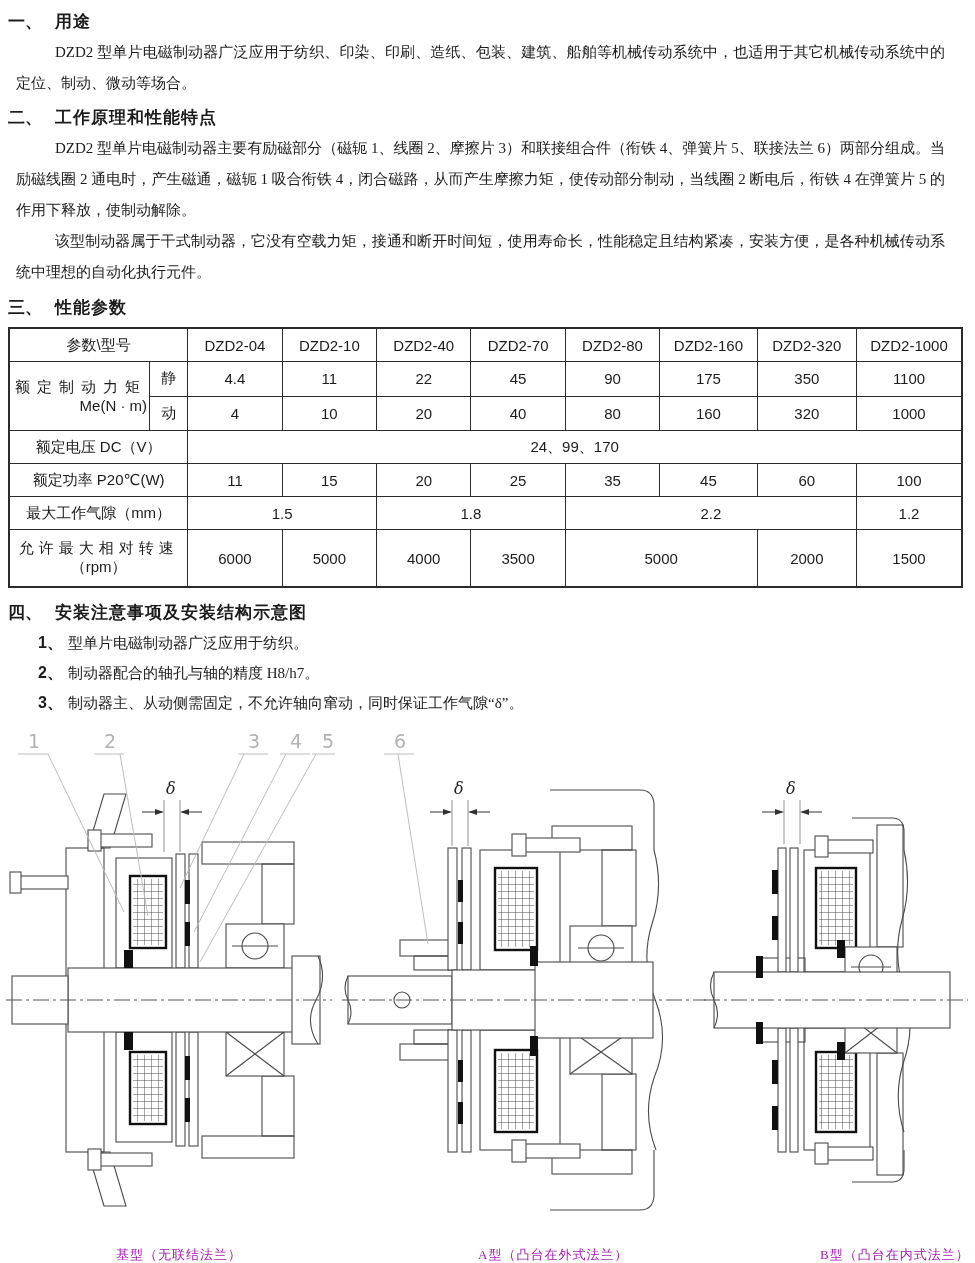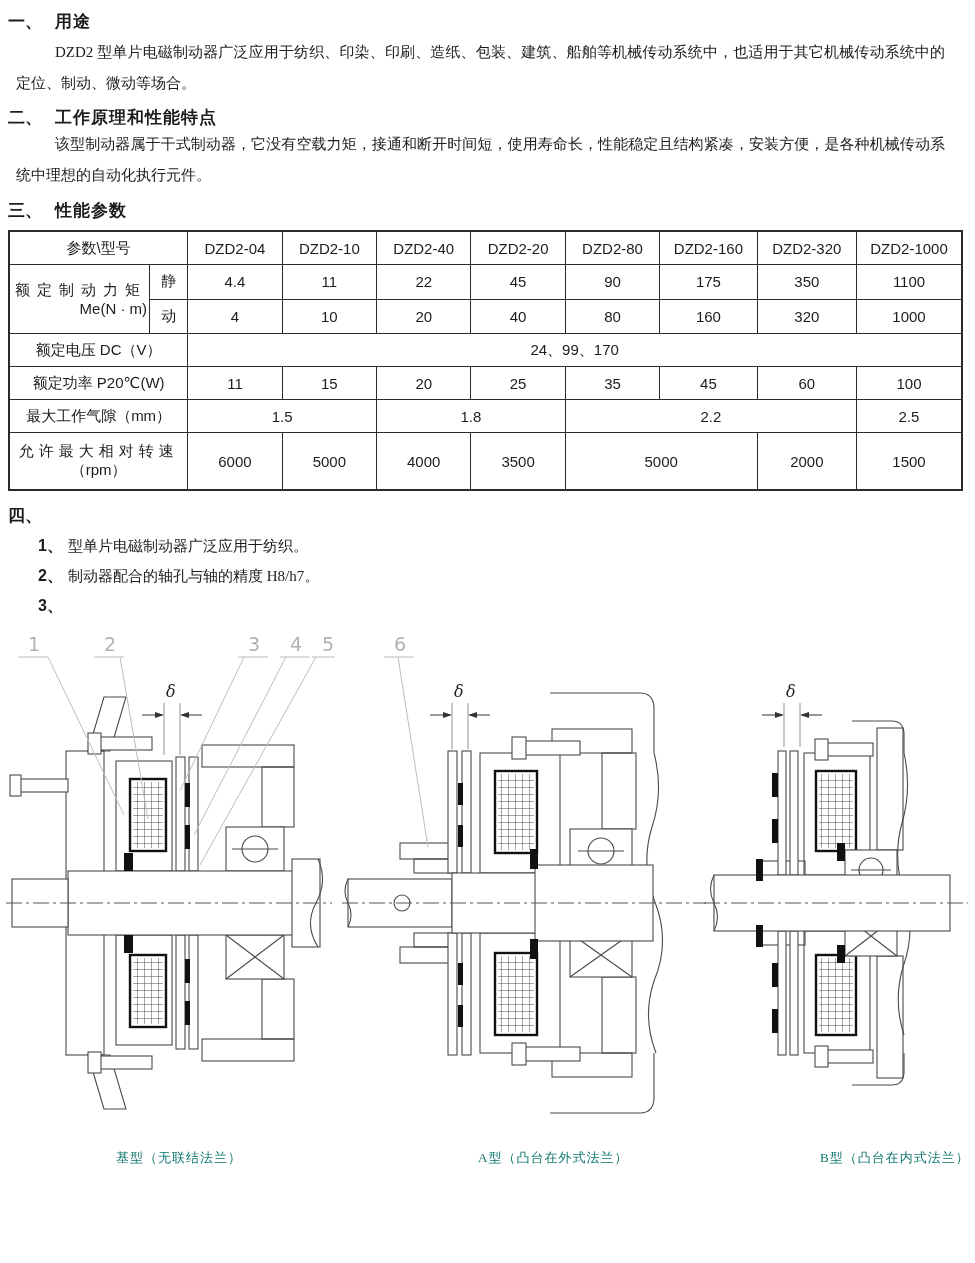--- a/index.html
+++ b/index.html
@@ -21,21 +21,21 @@
   .spread7{letter-spacing:7px;text-align:center;}
   .spread5{letter-spacing:5px;}
   .torq-sub{display:block;text-align:right;}
   
   .item{display:flex;align-items:baseline;margin:9px 0 0 38px;font-size:15px;
         font-family:"Liberation Serif","DejaVu Serif",serif;}
   .item-num{font-weight:bold;font-size:16px;width:30px;flex:0 0 30px;font-family:"Liberation Sans",sans-serif;}
   
   .figs{position:relative;height:560px;margin-top:16px;}
   .figs svg{position:absolute;top:0;}
-  .caption{position:absolute;top:516px;font-size:13px;color:#0f766e;letter-spacing:1px;
+  .caption{position:absolute;top:516px;font-size:13px;color:#a21caf;letter-spacing:1px;
         font-family:"Liberation Serif","DejaVu Serif",serif;}
   .cap1{left:116px;} .cap2{left:478px;} .cap3{left:820px;}
   .pnum{font-size:19px;fill:#b2b2b2;font-family:"DejaVu Sans",sans-serif;}
   .pline{stroke:#bdbdbd;stroke-width:1;fill:none;}
   .draw{stroke:#4a4a4a;stroke-width:1.1;fill:none;}
   .drawf{stroke:#4a4a4a;stroke-width:1.1;fill:#ffffff;}
   .blackpad{fill:#111;stroke:none;}
   .coil{stroke:#111;stroke-width:2.4;fill:#fff;}
   .cl{stroke:#555;stroke-width:1;stroke-dasharray:16 4 3 4;fill:none;}
   .dim{stroke:#333;stroke-width:1;fill:none;}
@@ -50,20 +50,21 @@
   <div class="sec" style="margin-top:10px;">
     <span class="sec-num">一、</span>
     <span class="sec-title">用途</span>
   </div>
   <p class="para" style="margin-top:4px;">DZD2 型单片电磁制动器广泛应用于纺织、印染、印刷、造纸、包装、建筑、船舶等机械传动系统中，也适用于其它机械传动系统中的定位、制动、微动等场合。</p>
 
   <div class="sec" style="margin-top:7px;">
     <span class="sec-num">二、</span>
     <span class="sec-title">工作原理和性能特点</span>
   </div>
+  <p class="para" style="margin-top:4px;">DZD2 型单片电磁制动器主要有励磁部分（磁轭 1、线圈 2、摩擦片 3）和联接组合件（衔铁 4、弹簧片 5、联接法兰 6）两部分组成。当励磁线圈 2 通电时，产生磁通，磁轭 1 吸合衔铁 4，闭合磁路，从而产生摩擦力矩，使传动部分制动，当线圈 2 断电后，衔铁 4 在弹簧片 5 的作用下释放，使制动解除。</p>
   <p class="para">该型制动器属于干式制动器，它没有空载力矩，接通和断开时间短，使用寿命长，性能稳定且结构紧凑，安装方便，是各种机械传动系统中理想的自动化执行元件。</p>
 
   <div class="sec" style="margin-top:8px;">
     <span class="sec-num">三、</span>
     <span class="sec-title">性能参数</span>
   </div>
 
   <table class="params">
     <colgroup>
       <col style="width:140px">
@@ -76,21 +77,21 @@
         <col style="width:97px">
         <col style="width:99px">
         <col style="width:105px">
     </colgroup>
     <tbody>
         <tr>
       <td colspan="2">参数\型号</td>
       <td>DZD2-04</td>
       <td>DZD2-10</td>
       <td>DZD2-40</td>
-      <td>DZD2-20</td>
+      <td>DZD2-70</td>
       <td>DZD2-80</td>
       <td>DZD2-160</td>
       <td>DZD2-320</td>
       <td>DZD2-1000</td>
     </tr>
     <tr>
       <td rowspan="2" style="height:60px;">
         <span class="torq-sub spread7">额定制动力矩</span>
         <span class="torq-sub">Me(N · m)</span>
       </td>
@@ -128,51 +129,53 @@
       <td>35</td>
       <td>45</td>
       <td>60</td>
       <td>100</td>
     </tr>
     <tr>
       <td colspan="2" class="lbl">最大工作气隙（mm）</td>
       <td colspan="2">1.5</td>
       <td colspan="2">1.8</td>
       <td colspan="3">2.2</td>
-      <td>2.5</td>
+      <td>1.2</td>
     </tr>
     <tr>
       <td colspan="2" class="lbl" style="height:48px;">
         <span class="spread5" style="display:block;">允许最大相对转速</span>
         <span style="display:block;">（rpm）</span>
       </td>
       <td>6000</td>
       <td>5000</td>
       <td>4000</td>
       <td>3500</td>
       <td colspan="2">5000</td>
       <td>2000</td>
       <td>1500</td>
     </tr>
   </tbody>
     </table>
 
   <div class="sec" style="margin-top:13px;">
     <span class="sec-num">四、</span>
+    <span class="sec-title">安装注意事项及安装结构示意图</span>
   </div>
   <div class="item">
     <span class="item-num">1、</span>
     <span>型单片电磁制动器广泛应用于纺织。</span>
   </div>
   <div class="item">
     <span class="item-num">2、</span>
     <span>制动器配合的轴孔与轴的精度 H8/h7。</span>
   </div>
   <div class="item">
     <span class="item-num">3、</span>
+    <span>制动器主、从动侧需固定，不允许轴向窜动，同时保证工作气隙“δ”。</span>
   </div>
 
   <div class="figs">
 
     <svg width="332" height="500" viewBox="0 0 332 500" style="left:4px;">
       <defs>
         <pattern id="h1" patternUnits="userSpaceOnUse" width="7" height="7">
           <path d="M0,7 L7,0" stroke="#6a6a6a" stroke-width="0.8"></path>
         </pattern>
         <pattern id="g1" patternUnits="userSpaceOnUse" width="7" height="7">

